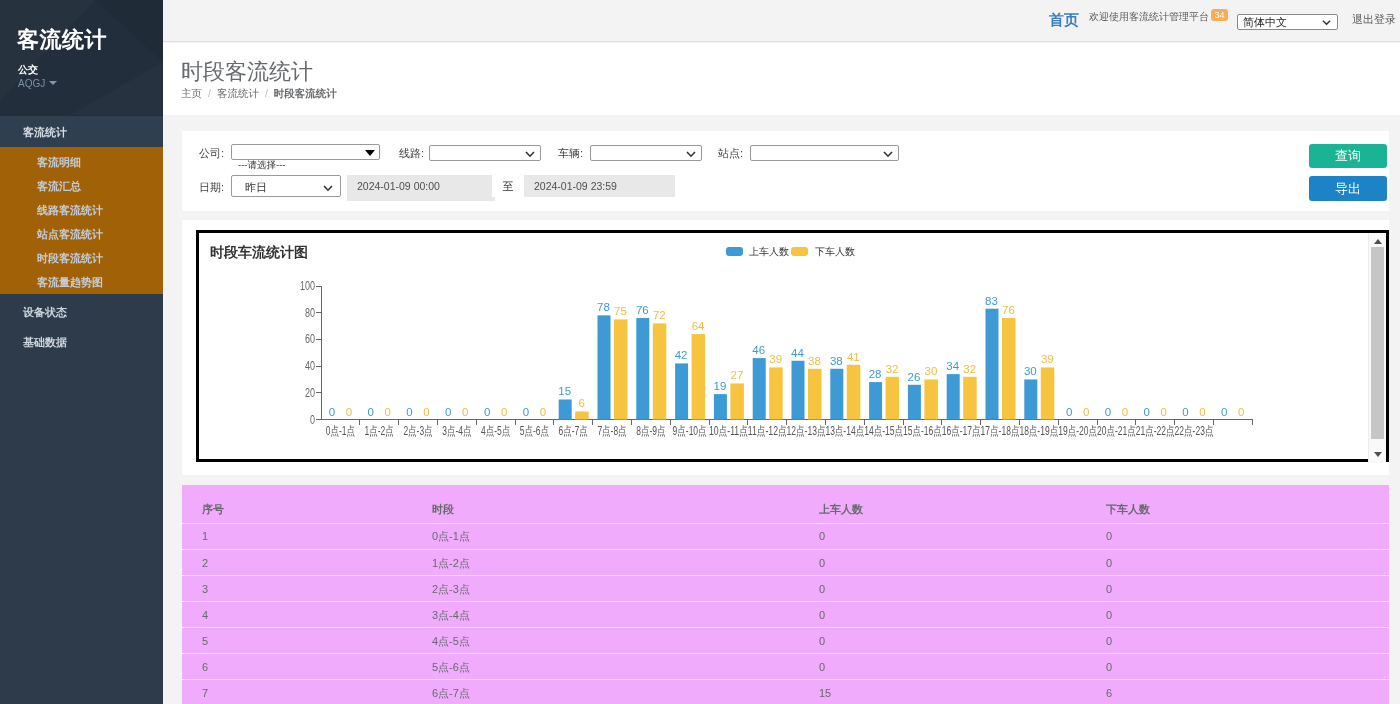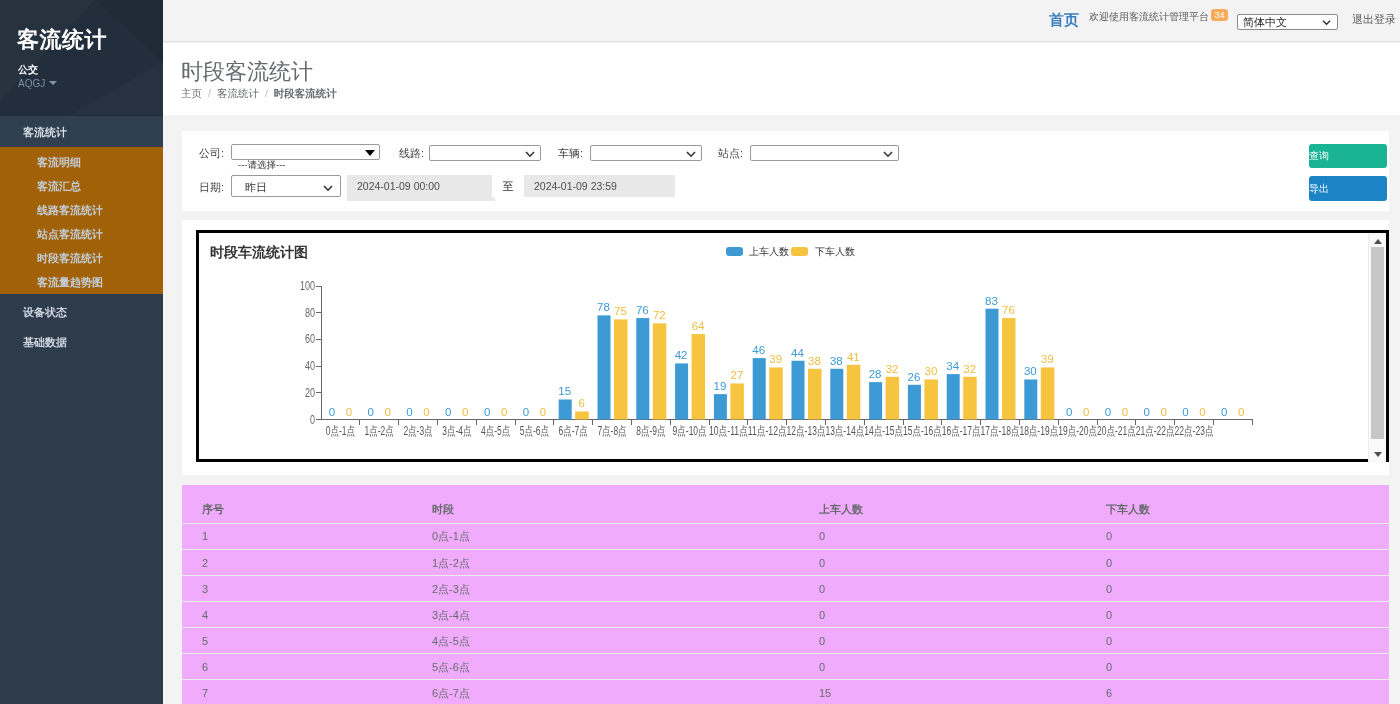--- a/index.html
+++ b/index.html
@@ -36,21 +36,21 @@
   #crumbs .sep { color:#bbb; margin:0 6px; }
   #crumbs b { color:#676a6c; }
 
   
   #filterPanel { position:absolute; left:182px; top:131px; width:1207px; height:80px; background:#fff; }
   .flabel { position:absolute; font-size:11px; color:#444; }
   .selbox { position:absolute; background:#fff; border:1px solid #9a9a9a; border-radius:2px; }
   .selbox .chev { position:absolute; }
   .dateinp { position:absolute; background:#e8e8e8; color:#4f4f4f; font-size:10.5px; line-height:22px; padding-left:10px; }
   #zhiBox { position:absolute; background:#fff; font-size:11px; color:#333; text-align:center; line-height:22px; }
-  .btn { position:absolute; width:78px; border:none; border-radius:3px; color:#fff; font-size:10px; text-align:left; font-family:"Liberation Sans",sans-serif; }
+  .btn { position:absolute; width:78px; border:none; border-radius:3px; color:#fff; font-size:13px; text-align:center; font-family:"Liberation Sans",sans-serif; }
   #btnQuery { left:1127px; top:13px; height:24px; line-height:24px; background:#1ab394; }
   #btnExport { left:1127px; top:45px; height:25px; line-height:25px; background:#1c84c6; }
 
   
   #chartPanel { position:absolute; left:182px; top:220px; width:1207px; height:255px; background:#fff; }
   #scrollbox { position:absolute; left:14px; top:10px; width:1193px; height:232px; border:3px solid #000000; background:#fff; }
   #chartTitle { position:absolute; left:11px; top:11px; font-size:14px; font-weight:bold; color:#333; }
   #legend { position:absolute; left:527px; top:13px; width:140px; height:12px; }
   .sw { position:absolute; top:0.5px; width:17px; height:9px; border-radius:3px; } .lt { position:absolute; top:-1px; font-size:10px; color:#333; white-space:nowrap; }
   #sbar { position:absolute; right:0; top:0; width:18px; height:230px; background:#f9f9f9; border-left:1px solid #ececec; }

